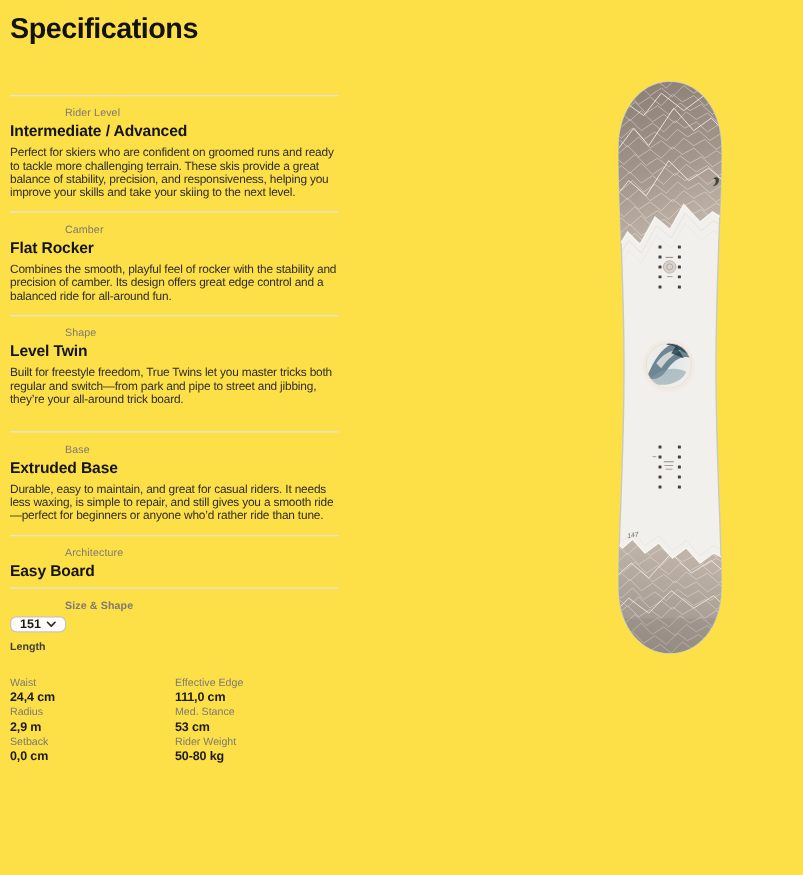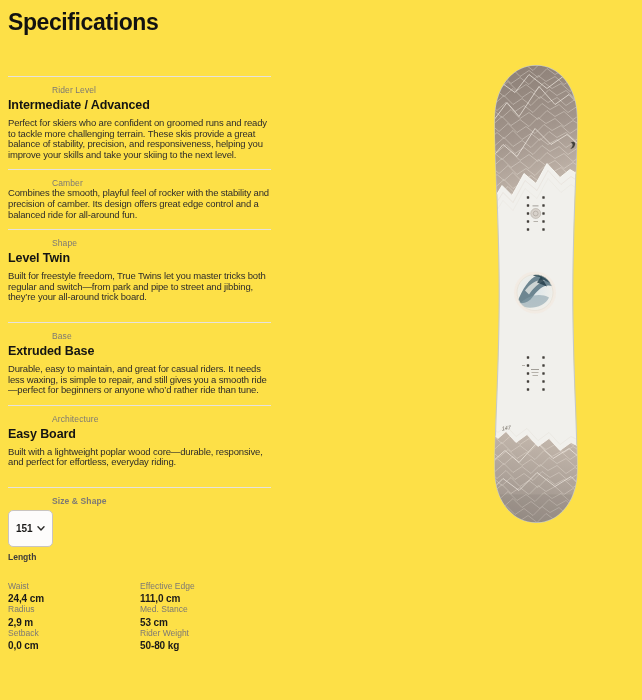--- a/index.html
+++ b/index.html
@@ -11,21 +11,21 @@
   .page-title{margin:9px 0 0;font-size:23px;font-weight:700;letter-spacing:-0.4px;color:#121211;}
   .divider{border-top:1px solid #e6e2df;height:0;}
   .first .divider{margin-top:40px;}
   .sec-label{margin-top:8px;font-size:8.5px;color:#7d7974;letter-spacing:0.1px;padding-left:44px;}
   .sec-heading{margin:3px 0 6px;font-size:12.5px;font-weight:700;color:#141413;letter-spacing:-0.1px;}
   .sec-body{margin:0;font-size:9.5px;line-height:10.6px;letter-spacing:-0.15px;color:#2e2c2a;padding-bottom:9px;}
   .pb-lg .sec-body{padding-bottom:19px;}
   .size-block .sec-label{margin-top:8px;font-weight:bold;}
   .size-select{
     margin-top:4px;display:inline-flex;align-items:center;gap:4px;
-    padding:12px 7px;border:1px solid #c9c4c0;border-radius:5px;background:#fdfcfb;
+    padding:0 7px;border:1px solid #c9c4c0;border-radius:5px;background:#fdfcfb;
     font-family:"Liberation Sans",sans-serif;font-size:10px;font-weight:700;color:#1b1a19;cursor:pointer;
   }
   .chev{display:inline-block;}
   .length-label{margin-top:5px;font-size:8.5px;font-weight:700;color:#3f3c3a;}
   .spec-grid{margin-top:19px;display:grid;grid-template-columns:132px auto;row-gap:0;}
   .spec-label{font-size:8.5px;color:#7d7974;margin-bottom:2.5px;}
   .spec-value{font-size:10px;font-weight:700;color:#1b1a19;letter-spacing:-0.1px;}
   .board-wrap{position:absolute;left:489px;top:64px;width:94px;height:460px;}
 </style>
 </head>
@@ -38,20 +38,21 @@
     <section class="first">
       <div class="divider"></div>
       <div class="sec-label">Rider Level</div>
       <h2 class="sec-heading">Intermediate / Advanced</h2>
       <p class="sec-body">Perfect for skiers who are confident on groomed runs and ready to tackle more challenging terrain. These skis provide a great balance of stability, precision, and responsiveness, helping you improve your skills and take your skiing to the next level.</p>
     </section>
 
     <section>
       <div class="divider"></div>
       <div class="sec-label">Camber</div>
+      <h2 class="sec-heading">Flat Rocker</h2>
       <p class="sec-body">Combines the smooth, playful feel of rocker with the stability and precision of camber. Its design offers great edge control and a balanced ride for all-around fun.</p>
     </section>
 
     <section class="pb-lg">
       <div class="divider"></div>
       <div class="sec-label">Shape</div>
       <h2 class="sec-heading">Level Twin</h2>
       <p class="sec-body">Built for freestyle freedom, True Twins let you master tricks both regular and switch—from park and pipe to street and jibbing, they’re your all-around trick board.</p>
     </section>
 
@@ -59,21 +60,20 @@
       <div class="divider"></div>
       <div class="sec-label">Base</div>
       <h2 class="sec-heading">Extruded Base</h2>
       <p class="sec-body">Durable, easy to maintain, and great for casual riders. It needs less waxing, is simple to repair, and still gives you a smooth ride—perfect for beginners or anyone who’d rather ride than tune.</p>
     </section>
 
     <section class="pb-lg">
       <div class="divider"></div>
       <div class="sec-label">Architecture</div>
       <h2 class="sec-heading">Easy Board</h2>
-      <p class="sec-body">Built with a lightweight poplar wood core—durable, responsive, and perfect for effortless, everyday riding.</p>
     </section>
 
     <section class="size-block">
       <div class="divider"></div>
       <div class="sec-label">Size &amp; Shape</div>
       <button class="size-select">
         <span>151</span>
         <svg class="chev" width="8" height="5" viewBox="0 0 8 5">
           <path d="M1,0.8 L4,3.9 L7,0.8" fill="none" stroke="#2b2a28" stroke-width="1.4" stroke-linecap="round" stroke-linejoin="round"></path>
         </svg>

